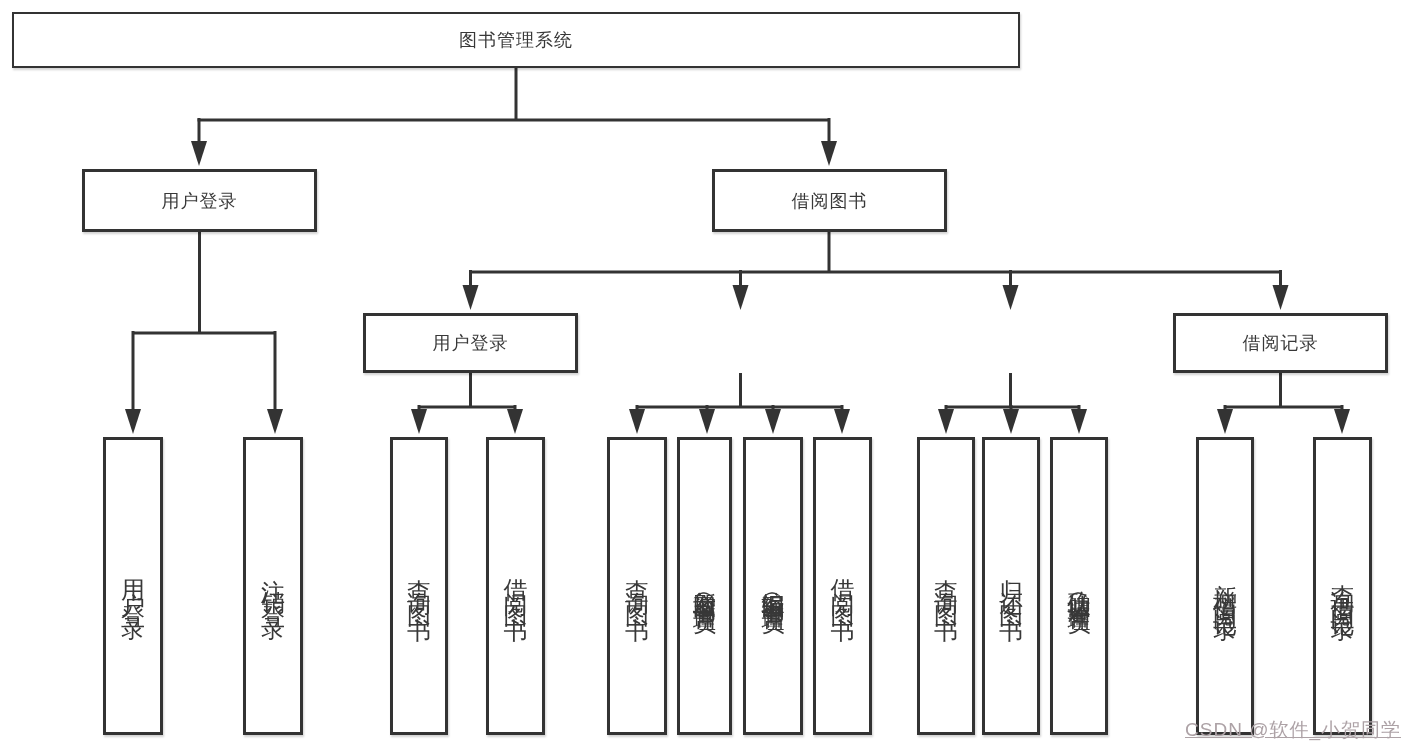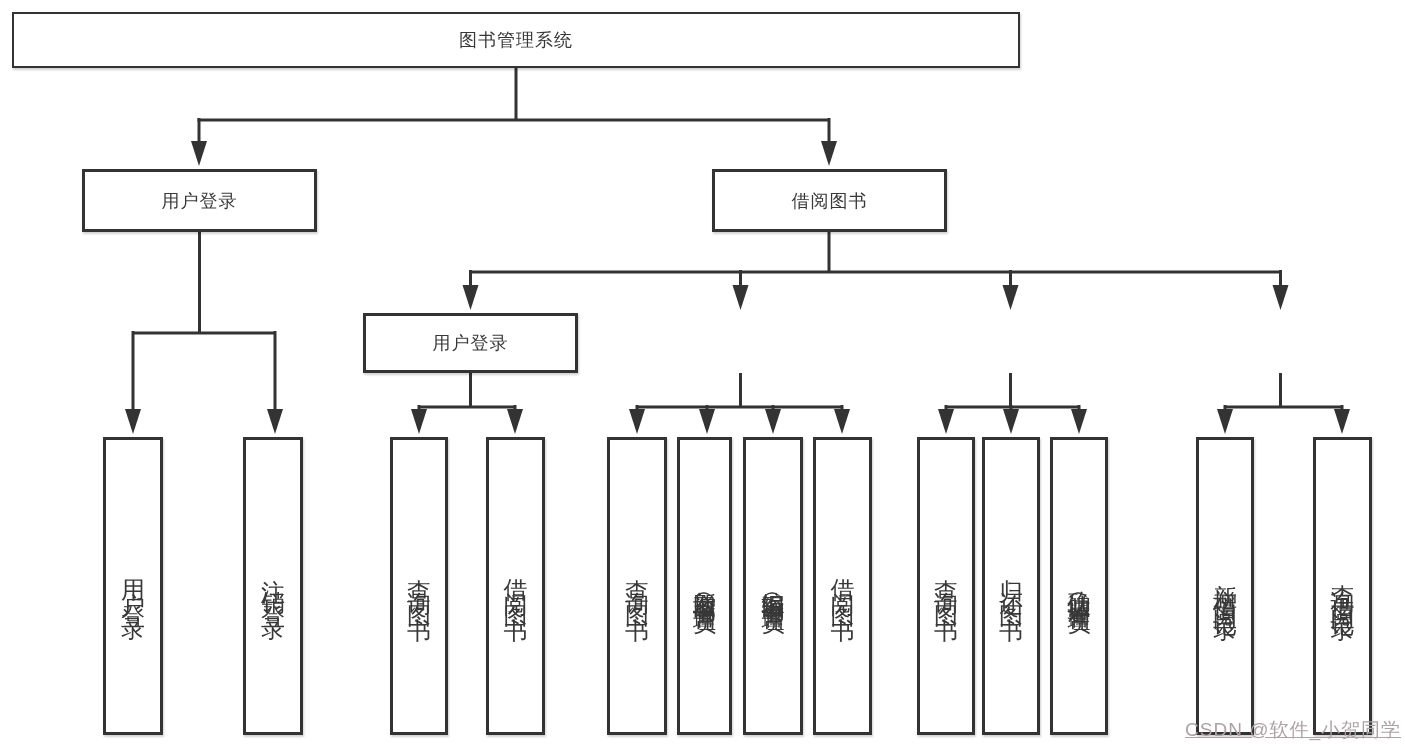--- a/index.html
+++ b/index.html
@@ -165,20 +165,23 @@
   <div class="box l2-a">
     <span class="h-label">用户登录</span>
   </div>
   <div class="box l2-b">
     <span class="h-label">借阅图书</span>
   </div>
 
   <div class="box l3 l3-1">
     <span class="h-label">用户登录</span>
   </div>
+  <div class="box l3 l3-4">
+    <span class="h-label">借阅记录</span>
+  </div>
 
   <div class="box leaf leaf-1">
     <span class="v-label s4">用户登录</span>
   </div>
   <div class="box leaf leaf-2">
     <span class="v-label s4">注销登录</span>
   </div>
   <div class="box leaf leaf-3">
     <span class="v-label s4">查询图书</span>
   </div>

